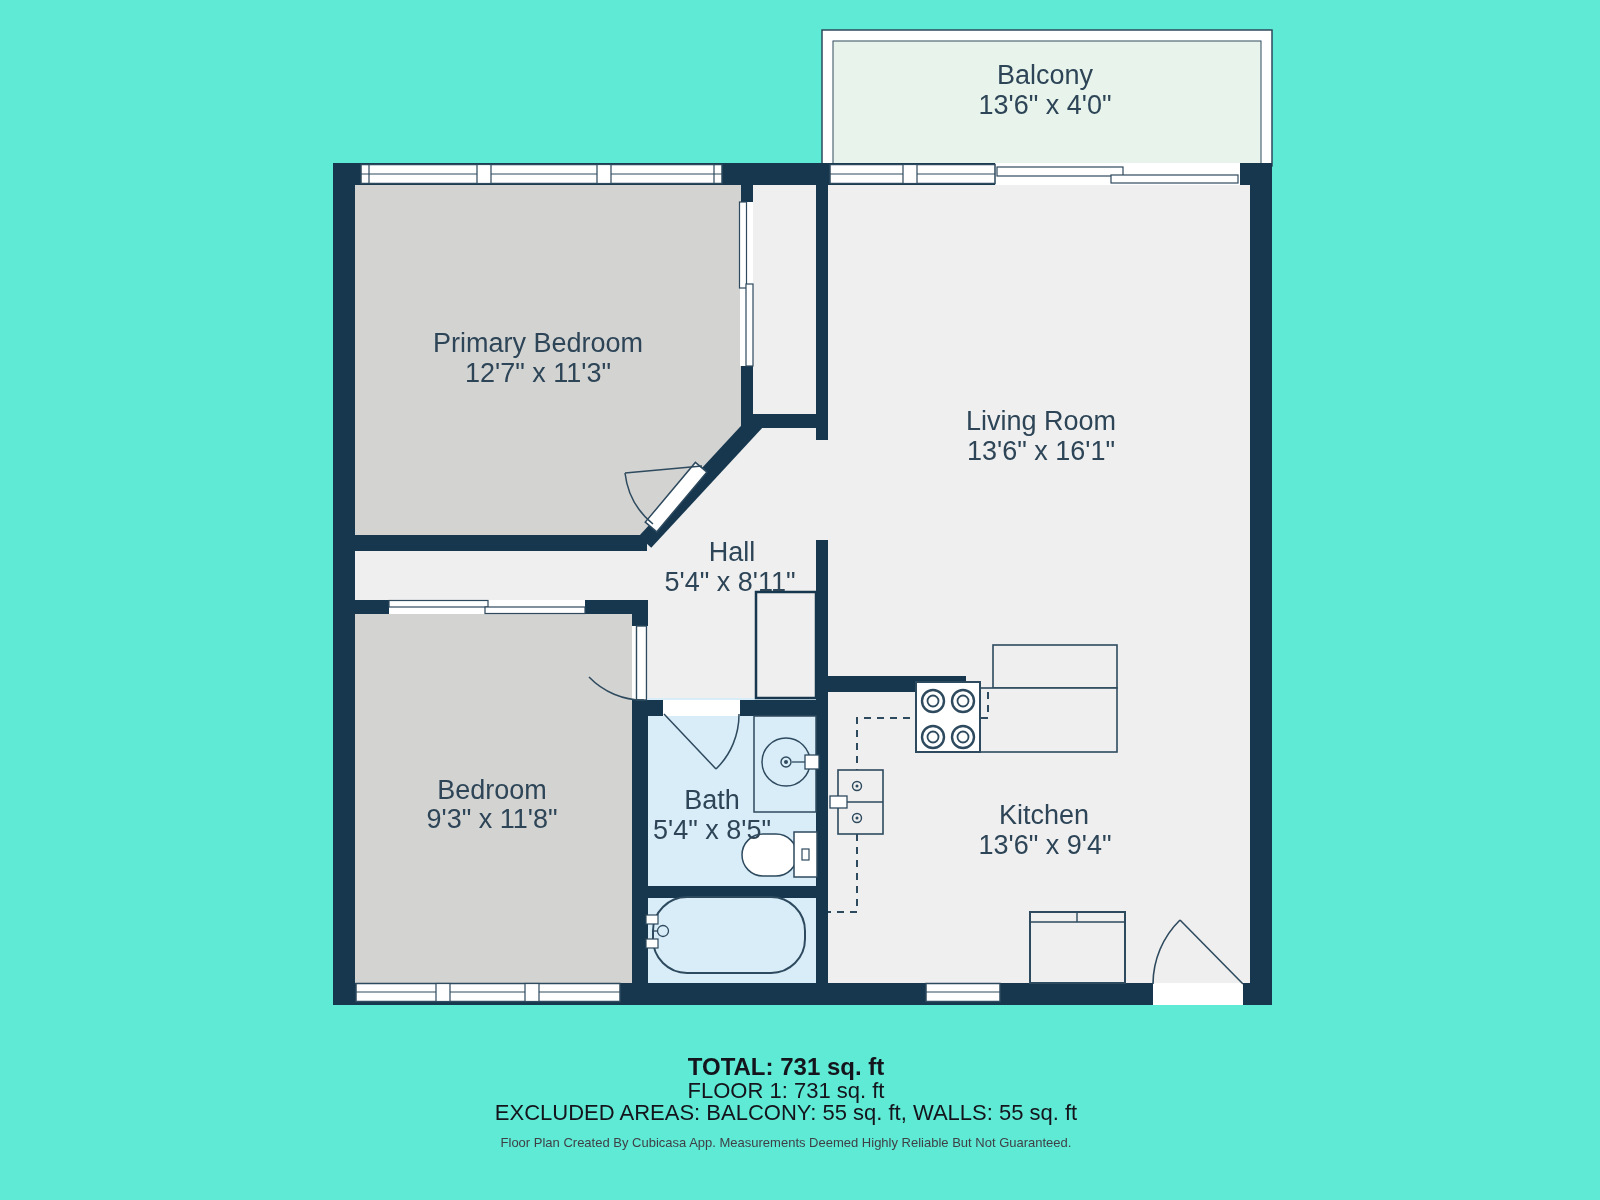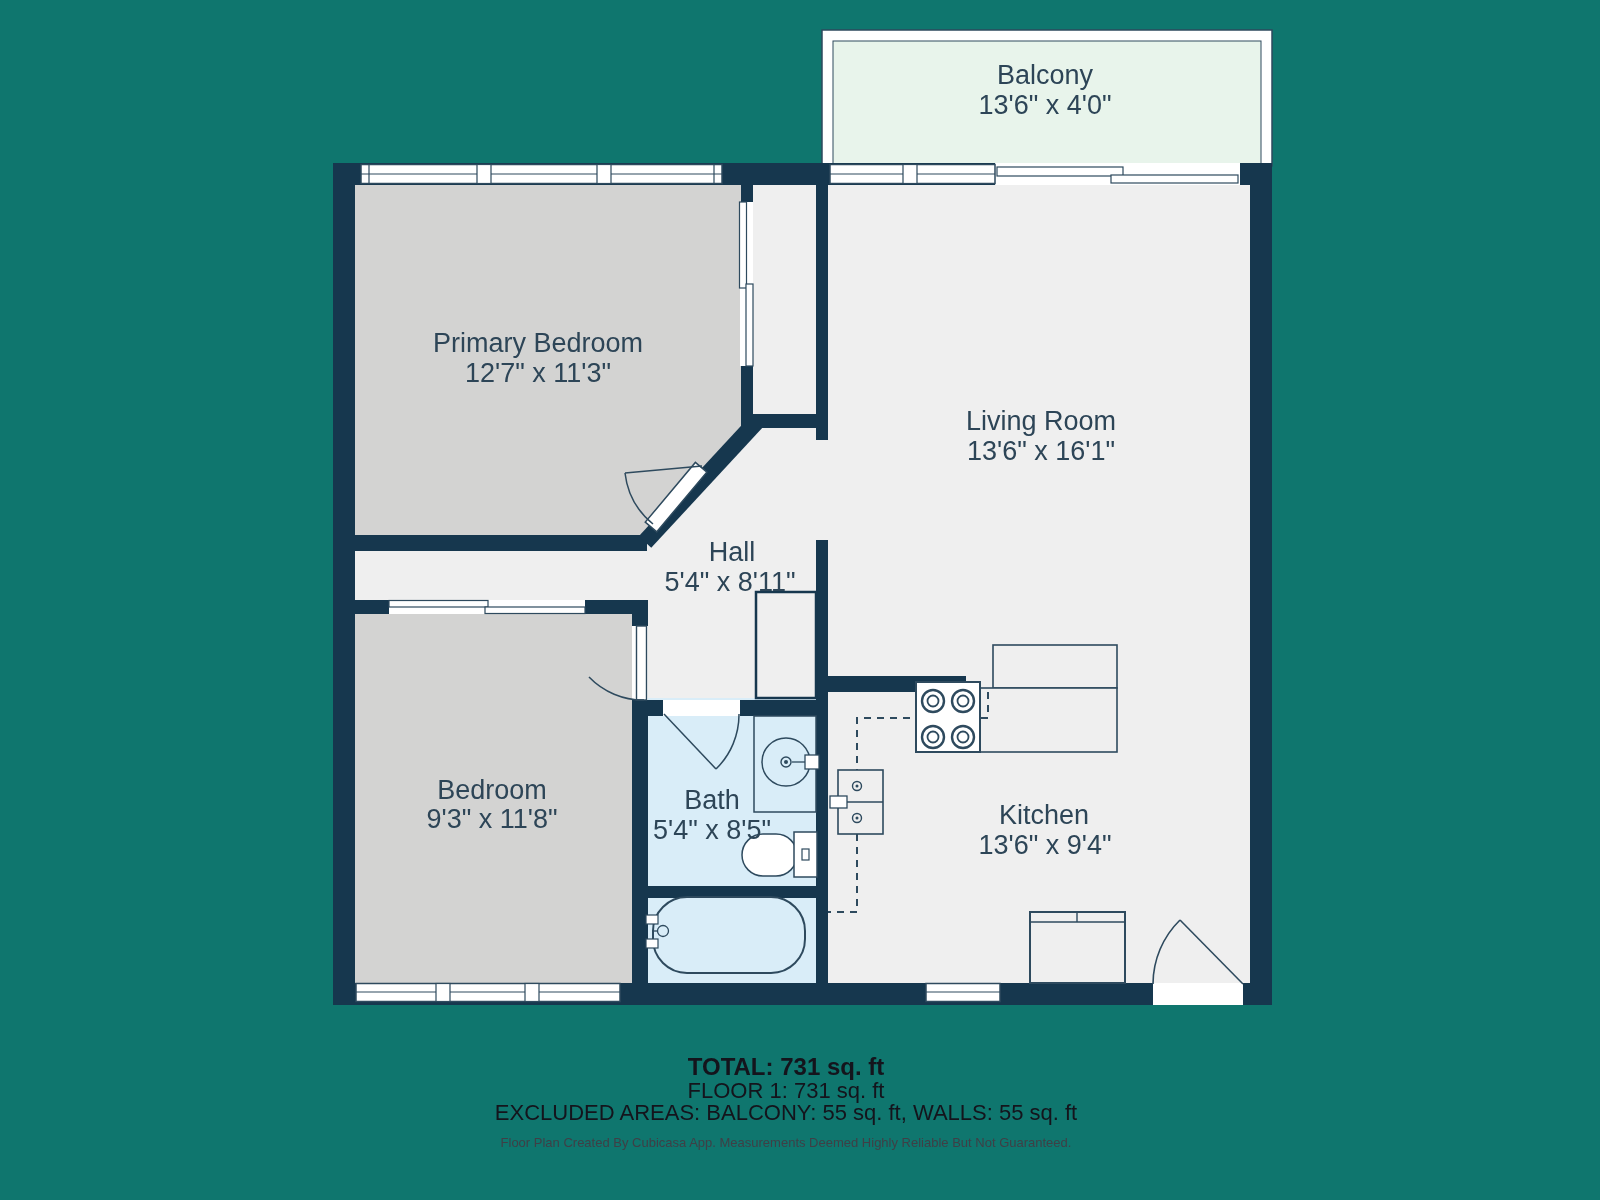--- a/index.html
+++ b/index.html
@@ -1,16 +1,16 @@
 <!DOCTYPE html>
 <html><head>
 <meta charset="utf-8">
 <style>
   html,body{margin:0;padding:0;background:#ffffff;}
-  .page{position:relative;width:1600px;height:1200px;background:#0f766e;overflow:hidden;
+  .page{position:relative;width:1600px;height:1200px;background:#5eead4;overflow:hidden;
         font-family:"Liberation Sans",sans-serif;}
   svg{display:block;}
   .room-name{font-family:"Liberation Sans",sans-serif;font-size:27px;fill:#2d4557;text-anchor:middle;}
   .f-total{font-family:"Liberation Sans",sans-serif;font-size:24px;font-weight:bold;fill:#14141c;text-anchor:middle;}
   .f-line{font-family:"Liberation Sans",sans-serif;font-size:22px;fill:#14141c;text-anchor:middle;}
   .f-small{font-family:"Liberation Sans",sans-serif;font-size:13px;fill:#3f3f46;text-anchor:middle;}
   .wall{fill:#16374e;}
   .fix{stroke:#2e4a5e;fill:none;}
 </style>
 </head>

